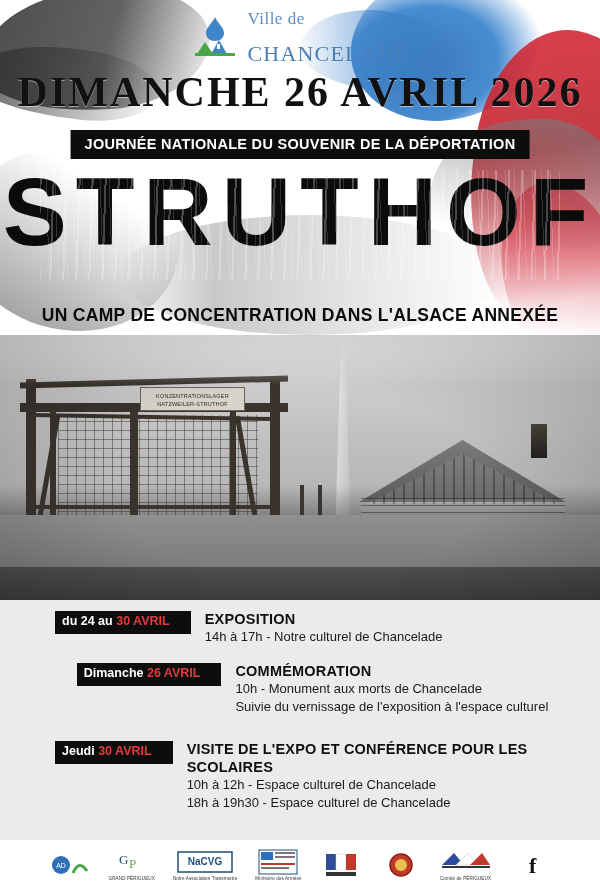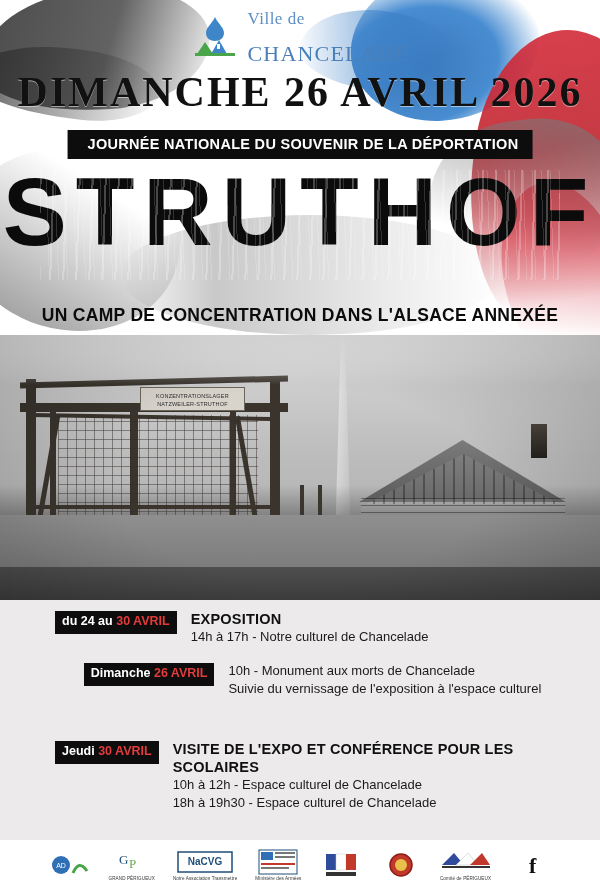--- a/index.html
+++ b/index.html
@@ -109,21 +109,21 @@
     letter-spacing: 2px;
     color: #111;
     text-shadow: 0 1px 0 rgba(255,255,255,.5);
   }
 
   
   .subbar {
     position: absolute; left: 50%; transform: translateX(-50%);
     top: 130px; z-index: 9;
     background: #0d0d0d; color: #fff;
-    padding: 6px 14px 7px 20px;
+    padding: 6px 14px 7px 14px;
     font-size: 14.5px; font-weight: bold; letter-spacing: .3px;
     white-space: nowrap;
   }
 
   
   .struthof {
     position: absolute; left: 0; top: 162px; width: 600px;
     text-align: center; z-index: 9;
     font-family: "Liberation Sans", sans-serif;
     font-weight: bold;
@@ -253,21 +253,21 @@
     position: absolute; left: 0; top: 600px; width: 600px; height: 240px;
     background: #eceaea;
   }
   .prog-item {
     position: absolute; left: 55px; right: 30px;
     display: flex; align-items: flex-start; gap: 0px;
   }
   .tag {
     background: #0d0d0d; color: #fff;
     font-size: 12.5px; font-weight: bold;
-    padding: 4px 7px 5px 7px;
+    padding: 4px 21px 5px 7px;
     white-space: nowrap;
     line-height: 1.1;
     flex: 0 0 auto;
     margin-top: 1px;
   }
   .tag .num { color: #e23b3b; }
   .details { margin-left: 14px; }
   .d-title {
     font-size: 14.5px; font-weight: bold; color: #101010; letter-spacing: .2px;
     line-height: 1.25;
@@ -385,20 +385,21 @@
       <div class="tag"><span>du 24 au </span><span class="num">30 AVRIL</span></div>
       <div class="details">
         <div class="d-title">EXPOSITION</div>
         <div class="d-line">14h à 17h - Notre culturel de Chancelade</div>
       </div>
     </div>
 
     <div class="prog-item" style="top:62px;justify-content:center;">
       <div class="tag"><span>Dimanche </span><span class="num">26 AVRIL</span></div>
       <div class="details">
+        <div class="d-title">COMMÉMORATION</div>
         <div class="d-line">10h - Monument aux morts de Chancelade</div>
         <div class="d-line">Suivie du vernissage de l'exposition à l'espace culturel</div>
       </div>
     </div>
 
     <div class="prog-item" style="top:140px;">
       <div class="tag"><span>Jeudi </span><span class="num">30 AVRIL</span></div>
       <div class="details">
         <div class="d-title">VISITE DE L'EXPO ET CONFÉRENCE POUR LES SCOLAIRES</div>
         <div class="d-line">10h à 12h  - Espace culturel de Chancelade</div>

